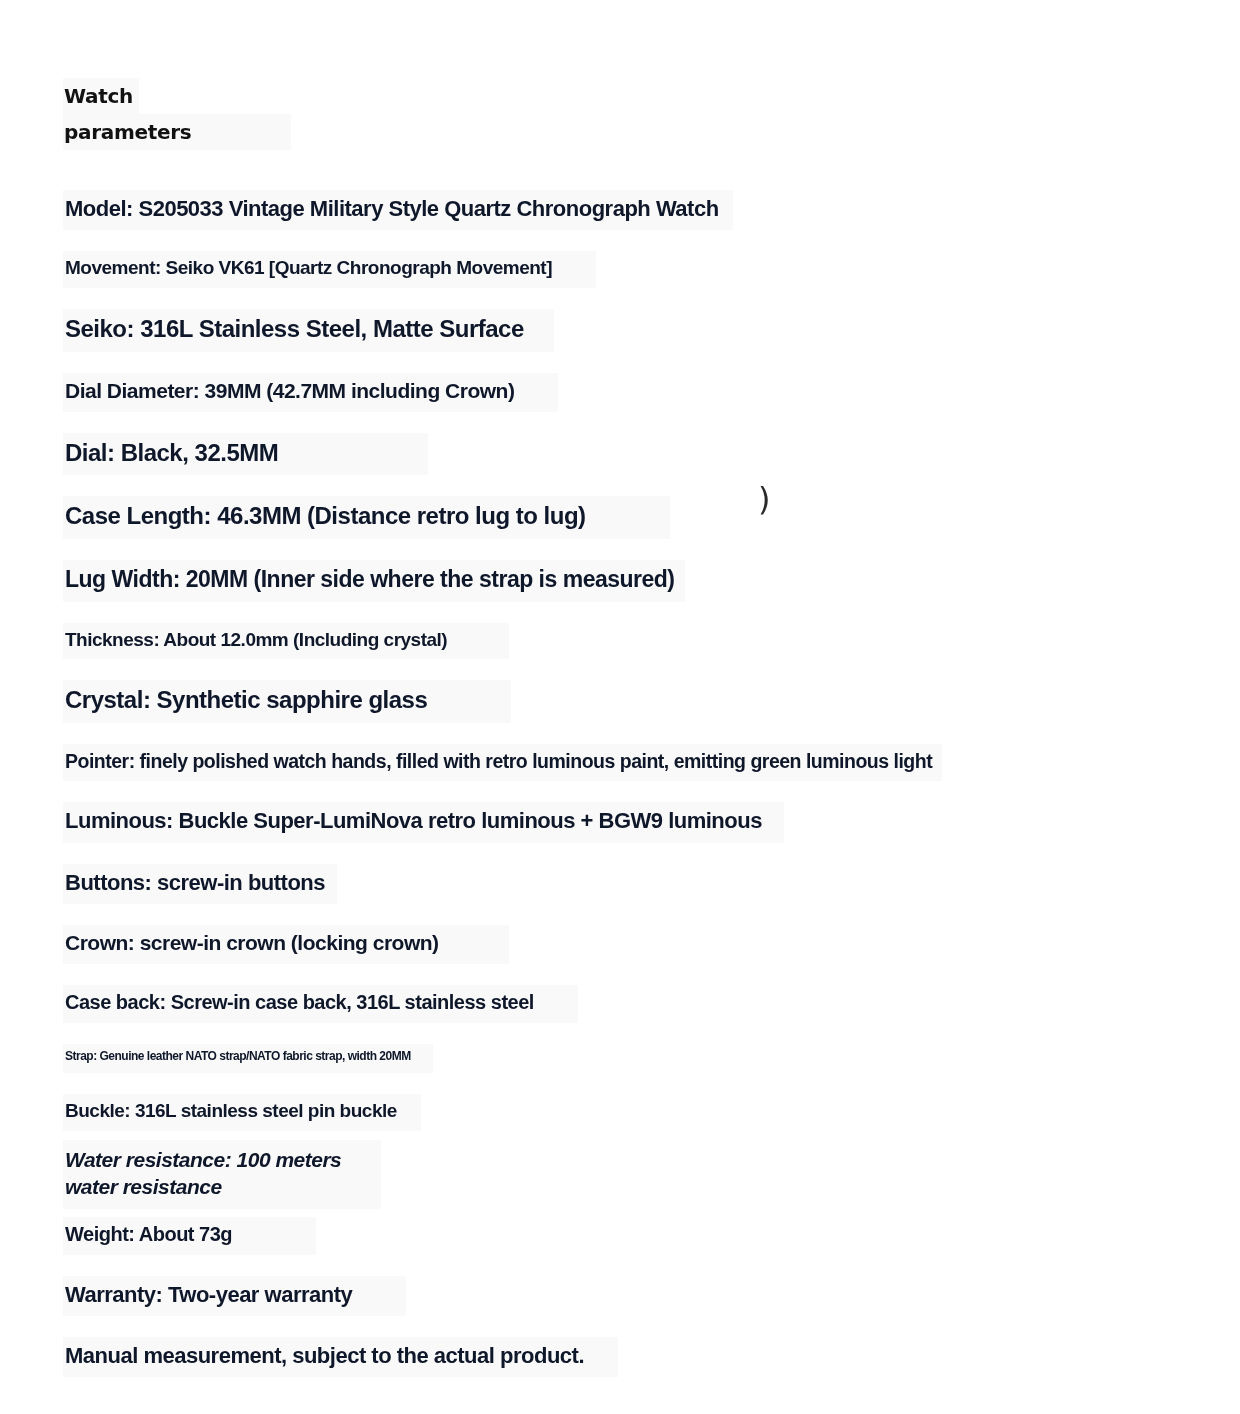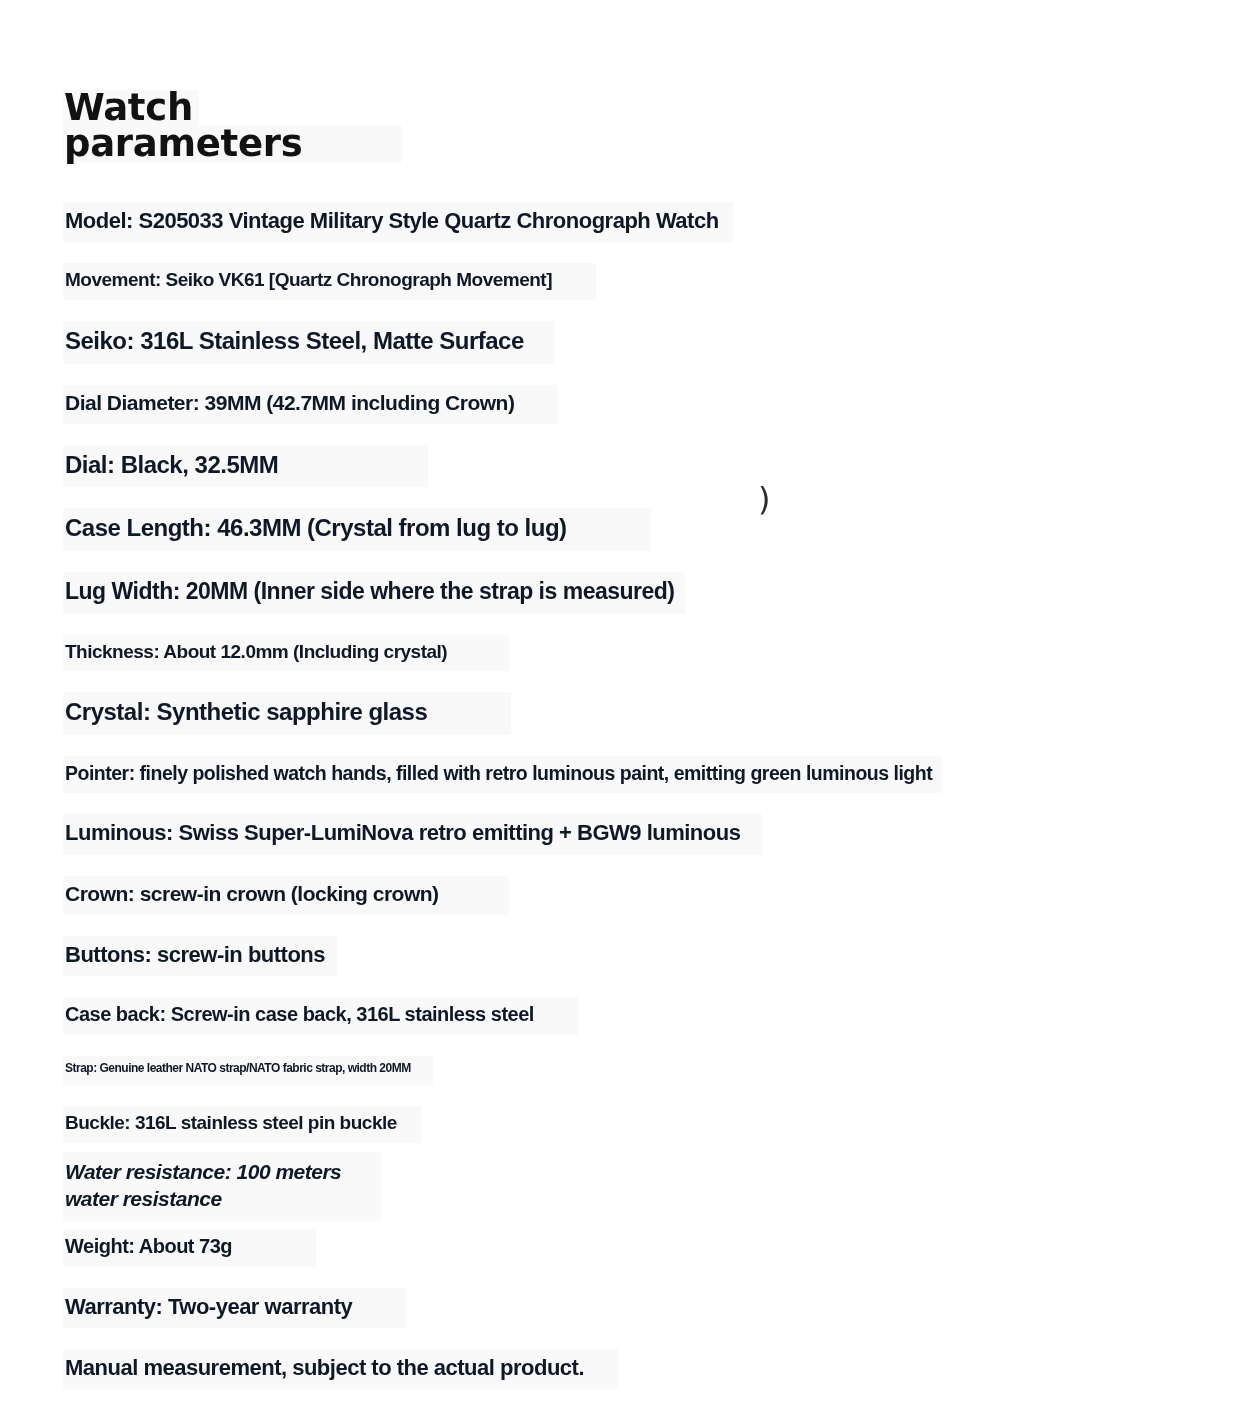--- a/index.html
+++ b/index.html
@@ -3,22 +3,22 @@
 <meta charset="utf-8">
 <style>
   html,body{margin:0;padding:0;background:#ffffff;}
   body{
     width:1240px;min-height:1414px;position:relative;
     font-family:"Liberation Sans",sans-serif;color:#0e0e0e;
     overflow:hidden;
   }
   .content{padding:78px 0 0 63px;}
   
-  .title{margin:12px 0 40px 0;font-family:"DejaVu Sans",sans-serif;font-weight:700;
-    font-size:37px;line-height:34px;letter-spacing:-0.3px;color:#121212;}
+  .title{margin:0 0 40px 0;font-family:"DejaVu Sans",sans-serif;font-weight:700;
+    font-size:20px;line-height:34px;letter-spacing:-0.3px;color:#121212;}
   .title .tline{display:block;}
   .title .tline span{display:inline-block;background:#f9f9f9;padding:1px 6px 1px 1px;}
   .title .tline:nth-child(2) span{padding-right:100px;}
   
   .spec-row{margin:0 0 21px 0;white-space:nowrap;}
   .spec-row .patch{
     display:inline-block;background:#f9f9f9;color:#0f172a;
     font-weight:700;letter-spacing:-0.5px;
     padding:6px 14px 9px 2px;line-height:1.15;
   }
@@ -58,28 +58,28 @@
   <h1 class="title">
     <span class="tline"><span>Watch</span></span>
     <span class="tline"><span>parameters</span></span>
   </h1>
   <div>
       <div class="spec-row r1"><span class="patch">Model: S205033 Vintage Military Style Quartz Chronograph Watch</span></div>
       <div class="spec-row r2"><span class="patch">Movement: Seiko VK61 [Quartz Chronograph Movement]</span></div>
       <div class="spec-row r3"><span class="patch">Seiko: 316L Stainless Steel, Matte Surface</span></div>
       <div class="spec-row r4"><span class="patch">Dial Diameter: 39MM (42.7MM including Crown)</span></div>
       <div class="spec-row r5"><span class="patch">Dial: Black, 32.5MM</span></div>
-      <div class="spec-row r6"><span class="patch">Case Length: 46.3MM (Crystal from lug to lug)</span></div>
+      <div class="spec-row r6"><span class="patch">Case Length: 46.3MM (Distance retro lug to lug)</span></div>
       <div class="spec-row r7"><span class="patch">Lug Width: 20MM (Inner side where the strap is measured)</span></div>
       <div class="spec-row r8"><span class="patch">Thickness: About 12.0mm (Including crystal)</span></div>
       <div class="spec-row r9"><span class="patch">Crystal: Synthetic sapphire glass</span></div>
       <div class="spec-row r10"><span class="patch">Pointer: finely polished watch hands, filled with retro luminous paint, emitting green luminous light</span></div>
-      <div class="spec-row r11"><span class="patch">Luminous: Swiss Super-LumiNova retro emitting + BGW9 luminous</span></div>
+      <div class="spec-row r11"><span class="patch">Luminous: Buckle Super-LumiNova retro luminous + BGW9 luminous</span></div>
+      <div class="spec-row r13"><span class="patch">Buttons: screw-in buttons</span></div>
       <div class="spec-row r12"><span class="patch">Crown: screw-in crown (locking crown)</span></div>
-      <div class="spec-row r13"><span class="patch">Buttons: screw-in buttons</span></div>
       <div class="spec-row r14"><span class="patch">Case back: Screw-in case back, 316L stainless steel</span></div>
       <div class="spec-row r15"><span class="patch">Strap: Genuine leather NATO strap/NATO fabric strap, width 20MM</span></div>
       <div class="spec-row r16"><span class="patch">Buckle: 316L stainless steel pin buckle</span></div>
       <div class="spec-row r17"><span class="patch">Water resistance: 100 meters
 water resistance</span></div>
       <div class="spec-row r18"><span class="patch">Weight: About 73g</span></div>
       <div class="spec-row r19"><span class="patch">Warranty: Two-year warranty</span></div>
       <div class="spec-row r20"><span class="patch">Manual measurement, subject to the actual product.</span></div>
     </div>
 </div>

